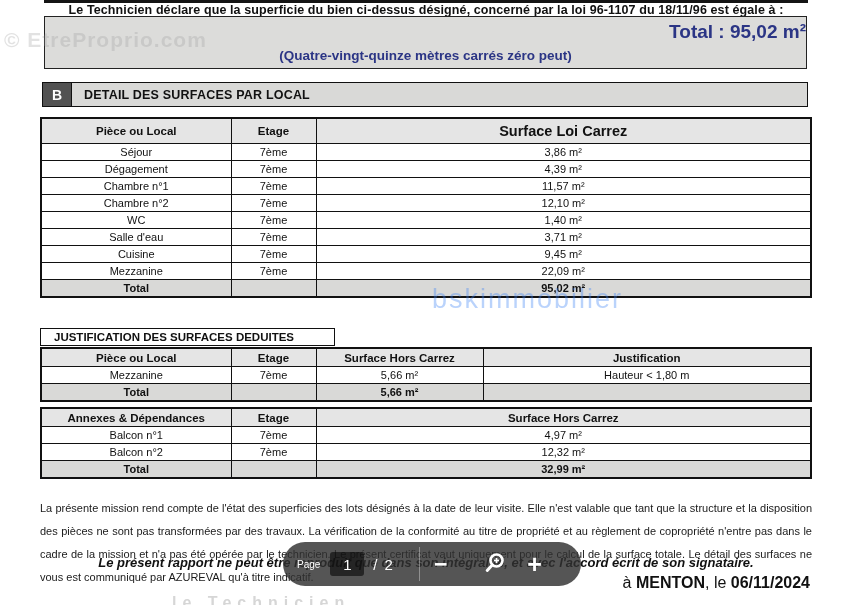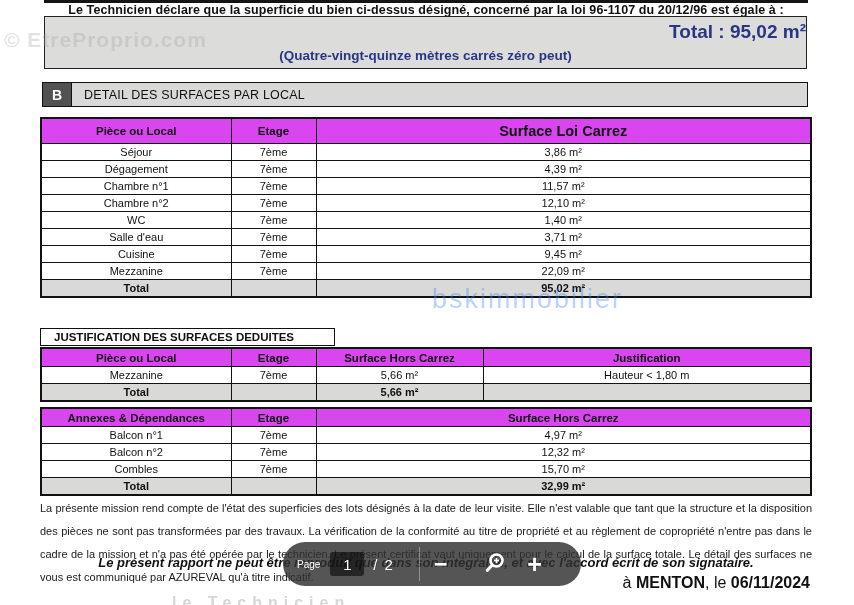--- a/index.html
+++ b/index.html
@@ -20,27 +20,27 @@
   .total-box{left:44px;top:16px;width:761px;height:51px;
     background:#dcdcda;border:1.5px solid #222;}
   .total-title{text-align:right;margin-top:4px;font-size:19px;font-weight:bold;color:#2b3585;}
   .total-words{text-align:center;margin-top:5px;font-size:13.5px;font-weight:bold;color:#2b3585;}
 
   
   .section-b{left:42px;top:82px;width:766px;height:25px;border:1.5px solid #111;
     background:#d9d9d7;display:flex;align-items:stretch;box-sizing:border-box;}
   .b-badge{width:28px;background:#525252;color:#fff;font-weight:bold;font-size:14px;
     display:flex;align-items:center;justify-content:center;border-right:1.5px solid #111;}
-  .b-title{font-weight:normal;font-size:12.5px;display:flex;align-items:center;padding-left:12px;letter-spacing:0.2px;}
+  .b-title{font-weight:bold;font-size:12.5px;display:flex;align-items:center;padding-left:12px;letter-spacing:0.2px;}
 
   
   table{border-collapse:collapse;table-layout:fixed;}
   th,td{border:1px solid #111;padding:0;text-align:center;overflow:hidden;white-space:nowrap;}
   .tbl{border:2px solid #111;}
-  .tbl th{background:#d946ef;height:24px;font-size:11.5px;}
+  .tbl th{background:#e5e5e5;height:24px;font-size:11.5px;}
   .tbl th.big{font-weight:700;font-size:14.5px;}
   .tbl td{height:16px;font-size:11px;}
   .tbl tr.total td{background:#d9d9d7;font-weight:bold;border-top:1.5px solid #111;}
   .tbl2 th{height:17px;font-size:11.5px;}
   .t1{left:40px;top:117px;width:770px;}
   .just-title{left:40px;top:328px;width:280px;height:16px;border:1.5px solid #111;
     font-size:11.5px;font-weight:bold;line-height:16px;padding-left:13px;background:#fff;}
   .t2{left:40px;top:347px;width:770px;}
   .t3{left:40px;top:407px;width:770px;}
 
@@ -69,21 +69,21 @@
   .tb-minus{margin-left:14px;font-size:23px;font-weight:bold;line-height:1;cursor:default;}
   .tb-zoom{margin-left:36px;width:24px;height:24px;display:flex;align-items:center;justify-content:center;}
   .tb-plus{margin-left:20px;font-size:25px;font-weight:bold;line-height:1;cursor:default;}
 </style>
 </head>
 <body>
 
 <div>
 
   <div class="abs topline"></div>
-  <div class="abs declaration">Le Technicien déclare que la superficie du bien ci-dessus désigné, concerné par la loi 96-1107 du 20/12/96 est égale à :</div>
+  <div class="abs declaration">Le Technicien déclare que la superficie du bien ci-dessus désigné, concerné par la loi 96-1107 du 18/11/96 est égale à :</div>
 
   <div class="abs total-box">
     <div class="total-title">Total : 95,02 m²</div>
     <div class="total-words">(Quatre-vingt-quinze mètres carrés zéro peut)</div>
   </div>
 
   <div class="abs section-b">
     <div class="b-badge">B</div>
     <div class="b-title">DETAIL DES SURFACES PAR LOCAL</div>
   </div>
@@ -193,25 +193,20 @@
     </tr>
     <tr>
           <td>Balcon n°1</td>
           <td>7ème</td>
           <td>4,97 m²</td>
         </tr>
     <tr>
           <td>Balcon n°2</td>
           <td>7ème</td>
           <td>12,32 m²</td>
-        </tr>
-    <tr>
-          <td>Combles</td>
-          <td>7ème</td>
-          <td>15,70 m²</td>
         </tr>
     <tr class="total">
           <td>Total</td>
           <td></td>
           <td>32,99 m²</td>
         </tr>
   </tbody>
     </table>
 
   <p class="abs legal">La présente mission rend compte de l'état des superficies des lots désignés à la date de leur visite. Elle n'est valable que tant que la structure et la disposition des pièces ne sont pas transformées par des travaux. La vérification de la conformité au titre de propriété et au règlement de copropriété n'entre pas dans le cadre de la mission et n'a pas été opérée par le technicien. Le présent certificat vaut uniquement pour le calcul de la surface totale. Le détail des surfaces ne vous est communiqué par AZUREVAL qu'à titre indicatif.</p>

